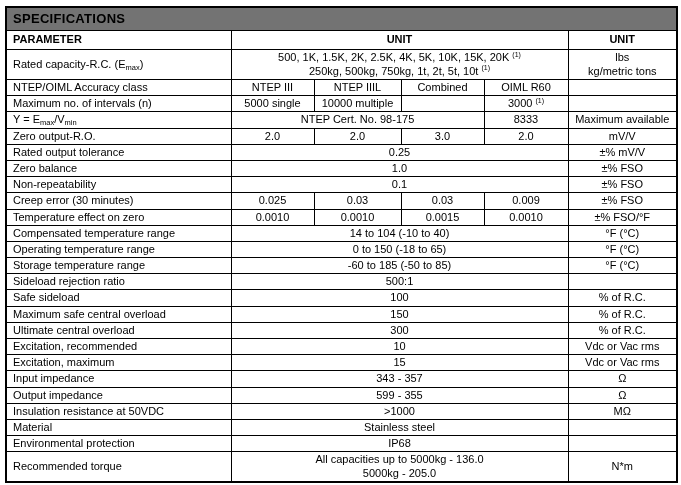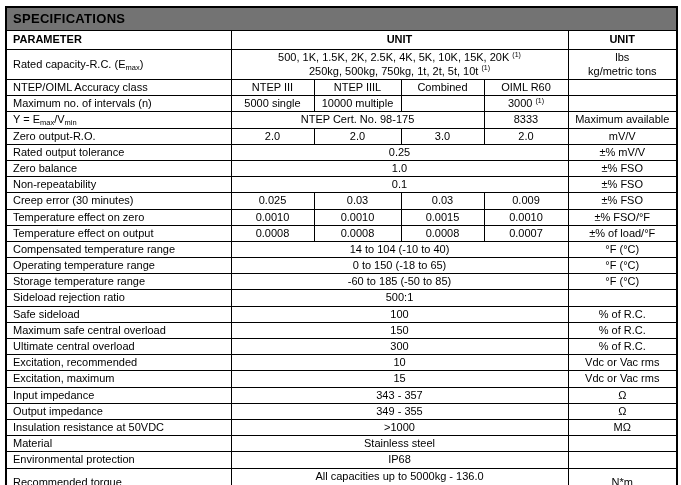--- a/index.html
+++ b/index.html
@@ -158,28 +158,20 @@
         </tr>
         <tr>
           <td class="param">Temperature effect on zero</td>
           <td colspan="1">0.0010</td>
           <td colspan="1">0.0010</td>
           <td colspan="1">0.0015</td>
           <td colspan="1">0.0010</td>
           <td>±% FSO/°F</td>
         </tr>
         <tr>
-          <td class="param">Temperature effect on output</td>
-          <td colspan="1">0.0008</td>
-          <td colspan="1">0.0008</td>
-          <td colspan="1">0.0008</td>
-          <td colspan="1">0.0007</td>
-          <td>±% of load/°F</td>
-        </tr>
-        <tr>
           <td class="param">Compensated temperature range</td>
           <td colspan="4">14 to 104 (-10 to 40)</td>
           <td>°F (°C)</td>
         </tr>
         <tr>
           <td class="param">Operating temperature range</td>
           <td colspan="4">0 to 150 (-18 to 65)</td>
           <td>°F (°C)</td>
         </tr>
         <tr>
@@ -217,21 +209,21 @@
           <td colspan="4">15</td>
           <td>Vdc or Vac rms</td>
         </tr>
         <tr>
           <td class="param">Input impedance</td>
           <td colspan="4">343 - 357</td>
           <td>Ω</td>
         </tr>
         <tr>
           <td class="param">Output impedance</td>
-          <td colspan="4">349 - 355</td>
+          <td colspan="4">599 - 355</td>
           <td>Ω</td>
         </tr>
         <tr>
           <td class="param">Insulation resistance at 50VDC</td>
           <td colspan="4">&gt;1000</td>
           <td>MΩ</td>
         </tr>
         <tr>
           <td class="param">Material</td>
           <td colspan="4">Stainless steel</td>

